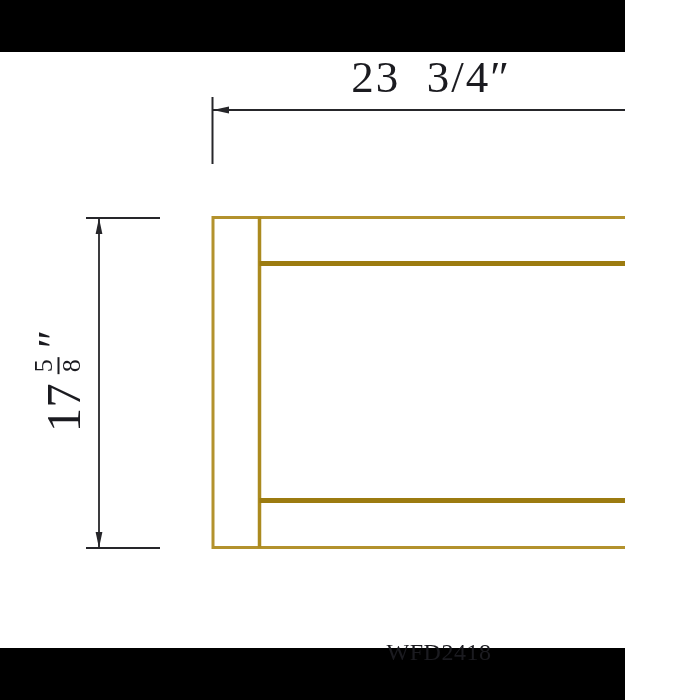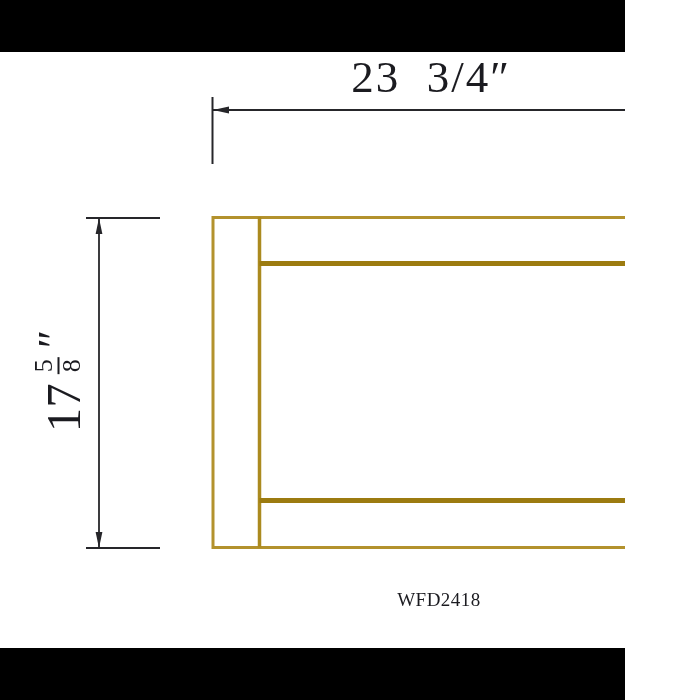--- a/index.html
+++ b/index.html
@@ -40,23 +40,23 @@
   }
   .vdim-label .frac .num{
     border-bottom:2.5px solid #1b1b20;
     padding:0 2px 1px 2px;
   }
   .vdim-label .unit{
     font-size:44px;
     position:relative;top:-10px;
   }
   .model-label{
-    position:absolute;left:439px;top:600px;
+    position:absolute;left:439px;top:652px;
     transform:translate(-50%,-50%);
-    font-size:19px;
+    font-size:24px;
     letter-spacing:0.5px;
   }
 </style>
 </head>
 <body>
 
 <div class="stage">
 
   <div class="letterbox top"></div>
   <div class="letterbox bottom"></div>

